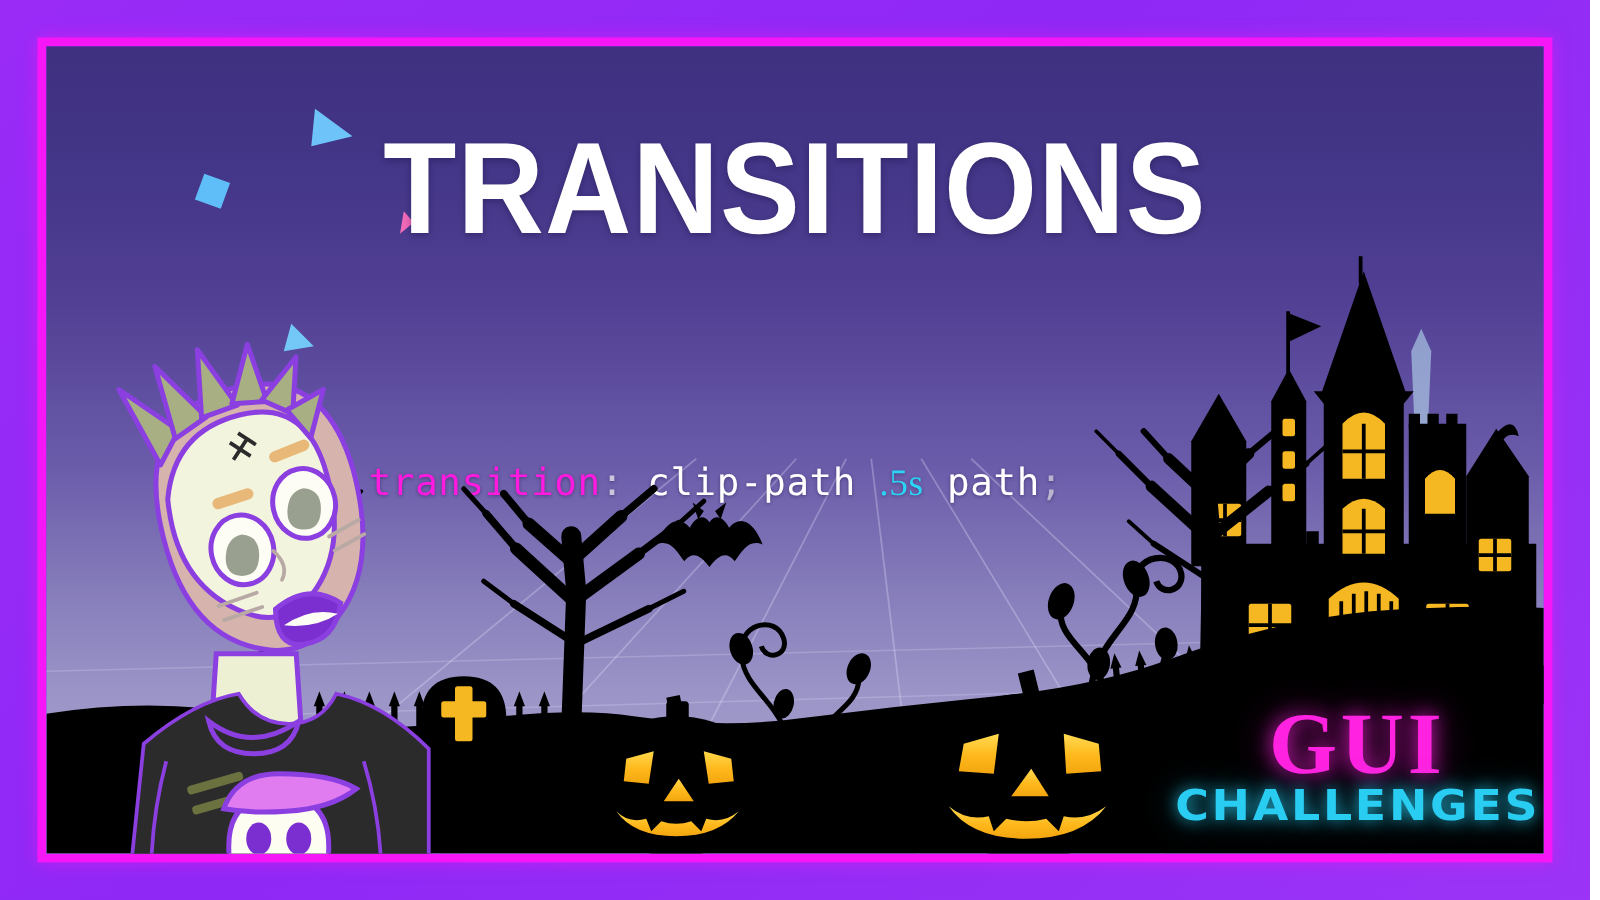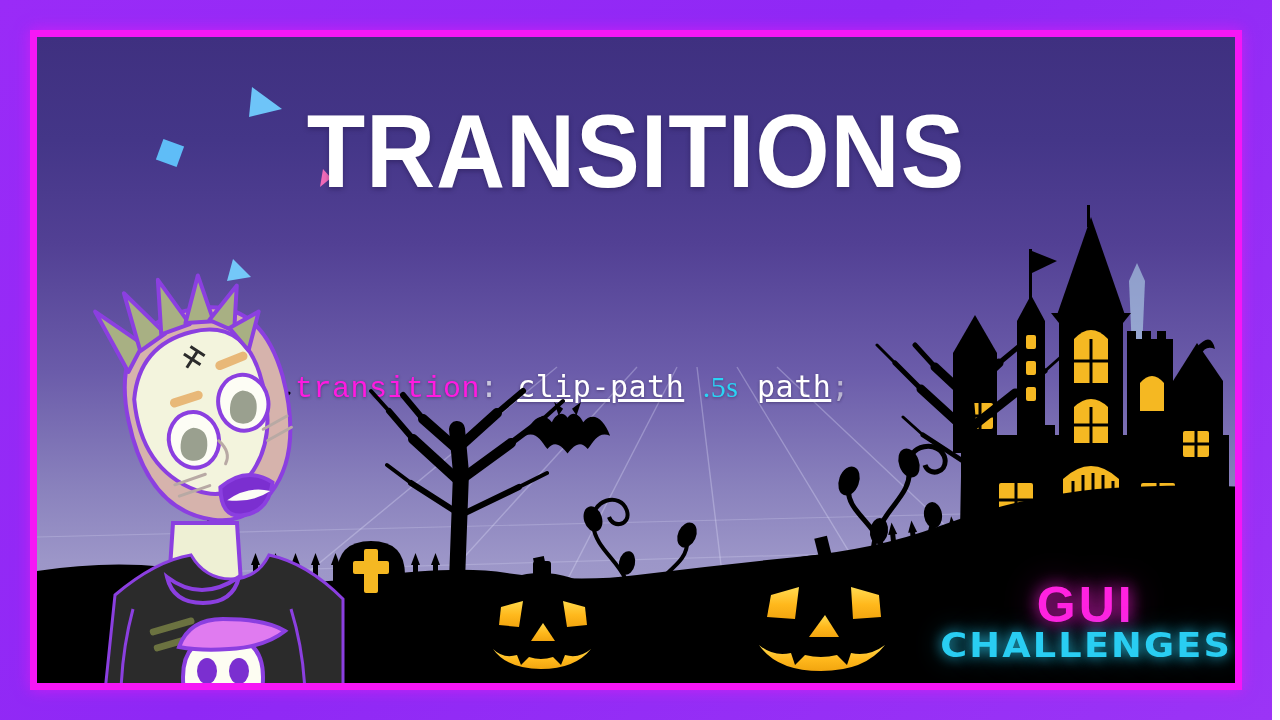--- a/index.html
+++ b/index.html
@@ -34,32 +34,32 @@
     text-shadow:0 2px 5px rgba(20,10,50,.35);
     line-height:1;
   }
   
   #code {
     position:absolute; left:258px; top:332px;
     font-family:"DejaVu Sans Mono","Liberation Mono",monospace;
     font-size:30px; letter-spacing:.5px; white-space:pre;
     text-shadow:0 1px 3px rgba(30,15,60,.45);
   }
-  .c-prop  { color:#ff1ae0;font-family:Liberation Mono, monospace; }
+  .c-prop  { color:#ff1ae0; }
   .c-colon { color:#c9c6dd; }
-  .c-val   { color:#ffffff;text-decoration:underline; }
+  .c-val   { color:#ffffff; }
   .c-num   { color:#2ad4f5;font-family:Liberation Serif, serif; }
   .c-semi  { color:#b9b4d0; }
   
   #ground { position:absolute; left:0; right:0; bottom:0; height:230px; }
   
   #logo { position:absolute; right:14px; bottom:18px; text-align:center; }
   #logo .gui {
-    font-family:Liberation Sans, sans-serif; font-weight:700;
-    font-size:50px; color:#ff22e0; letter-spacing:3px; line-height:.95;
+    font-family:Liberation Serif, serif; font-weight:700;
+    font-size:70px; color:#ff22e0; letter-spacing:3px; line-height:.95;
     text-shadow:0 0 16px rgba(255,34,224,.85),0 0 34px rgba(255,34,224,.45);
   }
   #logo .challenges {
     font-family:"DejaVu Sans", sans-serif; font-weight:700;
     font-size:34px; color:#29cdf2; letter-spacing:2px;
     transform:scaleX(1.08); transform-origin:center;
     text-shadow:0 0 12px rgba(41,205,242,.8),0 0 26px rgba(41,205,242,.4);
     margin-top:-4px;
   }
   

